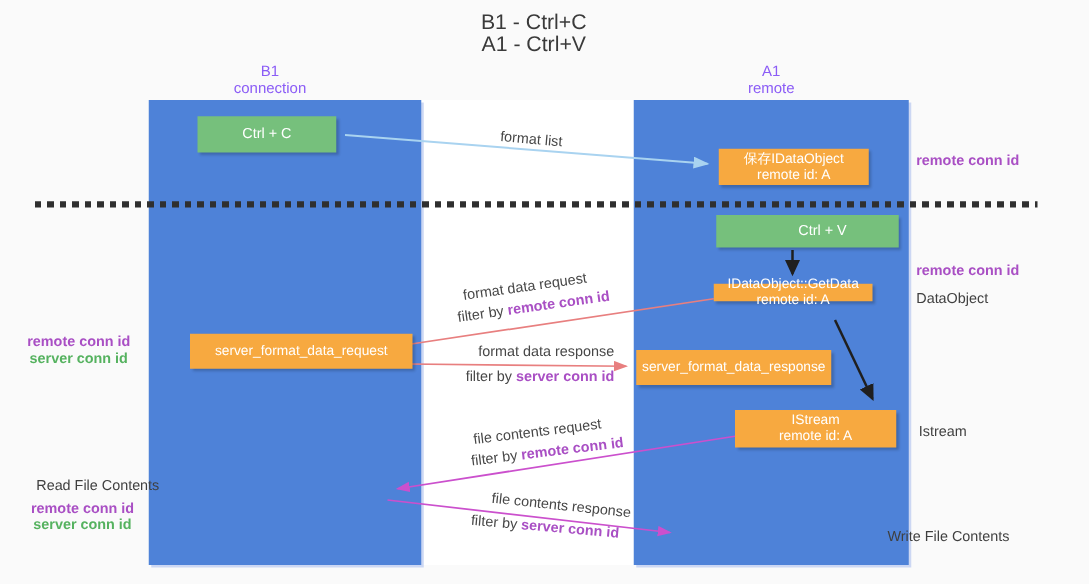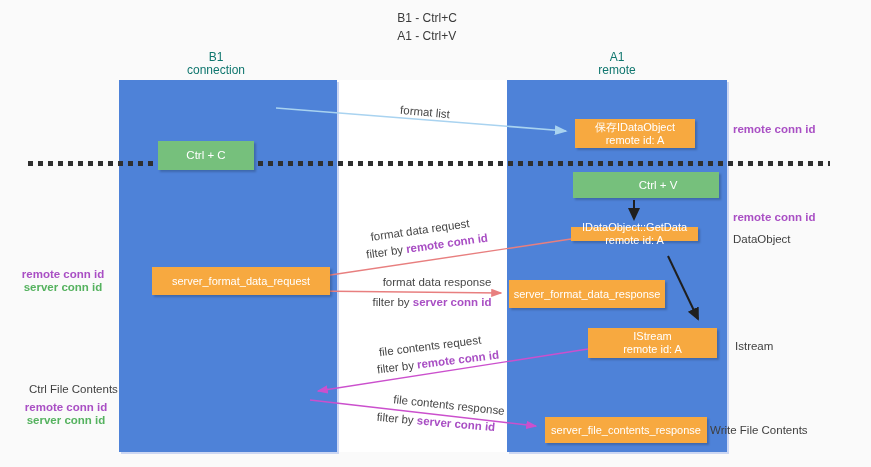--- a/index.html
+++ b/index.html
@@ -8,34 +8,34 @@
     background:#fafafa;
     font-family:"Liberation Sans", sans-serif;
     position:relative; overflow:hidden;
   }
   #canvas { position:absolute; left:0; top:0; width:871px; height:467px; }
 
   .mid-band { position:absolute; left:337px; top:80px; width:170px; height:372px; background:#ffffff; }
 
   .title {
     position:absolute; left:427px; top:27px; transform:translate(-50%,-50%);
-    font-size:12px; line-height:18px; color:#3a3a3a; text-align:left; white-space:nowrap;
+    font-size:17px; line-height:18px; color:#3a3a3a; text-align:center; white-space:nowrap;
   }
 
   .lane {
     position:absolute; top:80px; height:372px;
     background:var(--lane-blue);
     box-shadow:2px 2px 0 0 #ccd7f3;
   }
   .lane-left  { left:119px; width:218px; }
   .lane-right { left:507px; width:220px; }
 
   .lane-header {
     position:absolute; transform:translate(-50%,-50%);
-    font-size:12px; line-height:13px; color:#0f766e; text-align:center; white-space:nowrap;
+    font-size:12px; line-height:13px; color:#8b5cf6; text-align:center; white-space:nowrap;
   }
 
   .node {
     position:absolute; display:flex; flex-direction:column;
     align-items:center; justify-content:center;
     color:#ffffff; font-size:11.5px; line-height:13px; text-align:center;
     box-shadow:2px 2px 2px rgba(0,0,0,0.20); white-space:nowrap;
   }
   .node.green  { background:var(--node-green); }
   .node.orange { background:var(--node-orange); font-size:11px; }
@@ -111,21 +111,21 @@
     </defs>
     <line class="edge-blue" x1="276" y1="108" x2="566" y2="131" marker-end="url(#ah-blue)"></line>
     <line class="edge-black" x1="634" y1="200" x2="634" y2="219" marker-end="url(#ah-black)"></line>
     <line class="edge-black" x1="668" y1="256" x2="698" y2="319" marker-end="url(#ah-black)"></line>
     <line class="edge-red" x1="571" y1="239" x2="317" y2="277" marker-end="url(#ah-red)"></line>
     <line class="edge-red" x1="310" y1="291" x2="501" y2="293" marker-end="url(#ah-red)"></line>
     <line class="edge-magenta" x1="588" y1="349" x2="318" y2="391" marker-end="url(#ah-magenta)"></line>
     <line class="edge-magenta" x1="310" y1="400" x2="536" y2="426" marker-end="url(#ah-magenta)"></line>
   </svg>
 
-  <div class="node green" style="left:158px; top:93px; width:96px; height:29px;margin-top:48px;">
+  <div class="node green" style="left:158px; top:93px; width:111px; height:29px;">
     <div>Ctrl + C</div>
   </div>
 
   <div class="node orange" style="left:575px; top:119px; width:120px; height:29px;">
     <div>保存IDataObject</div>
     <div>remote id: A</div>
   </div>
 
   <div class="node green" style="left:573px; top:172px; width:122px; height:26px;padding-left:24px;">
     <div>Ctrl + V</div>
@@ -143,23 +143,20 @@
   <div class="node orange" style="left:509px; top:280px; width:156px; height:28px;">
     <div>server_format_data_response</div>
   </div>
 
   <div class="node orange" style="left:588px; top:328px; width:129px; height:30px;">
     <div>IStream</div>
     <div>remote id: A</div>
   </div>
 
 
-  <div class="node orange" style="left:545px; top:417px; width:162px; height:26px;">
-    <div>server_file_contents_response</div>
-  </div>
 
   <div class="lbl" style="left:425px; top:112px; transform:translate(-50%,-50%) rotate(5deg);">
     <span>format list</span>
   </div>
 
   <div class="lbl" style="left:420px; top:230px; transform:translate(-50%,-50%) rotate(-8deg);">
     <span>format data request</span>
   </div>
   <div class="lbl" style="left:427px; top:246px; transform:translate(-50%,-50%) rotate(-8deg);">
     <span>filter by</span>
@@ -189,21 +186,21 @@
     <span>filter by</span>
     <span class="purple">server conn id</span>
   </div>
 
   <div class="side-stack" style="left:63px; top:281px;">
     <div class="side purple" style="position:static;">remote conn id</div>
     <div class="side green" style="position:static;">server conn id</div>
   </div>
 
   <div class="side dark" style="left:29px; top:383px;">
-    <span>Ctrl File Contents</span>
+    <span>Read File Contents</span>
   </div>
 
   <div class="side-stack" style="left:66px; top:414px;">
     <div class="side purple" style="position:static;">remote conn id</div>
     <div class="side green" style="position:static;">server conn id</div>
   </div>
 
   <div class="side purple" style="left:733px; top:123px;">
     <span>remote conn id</span>
   </div>

